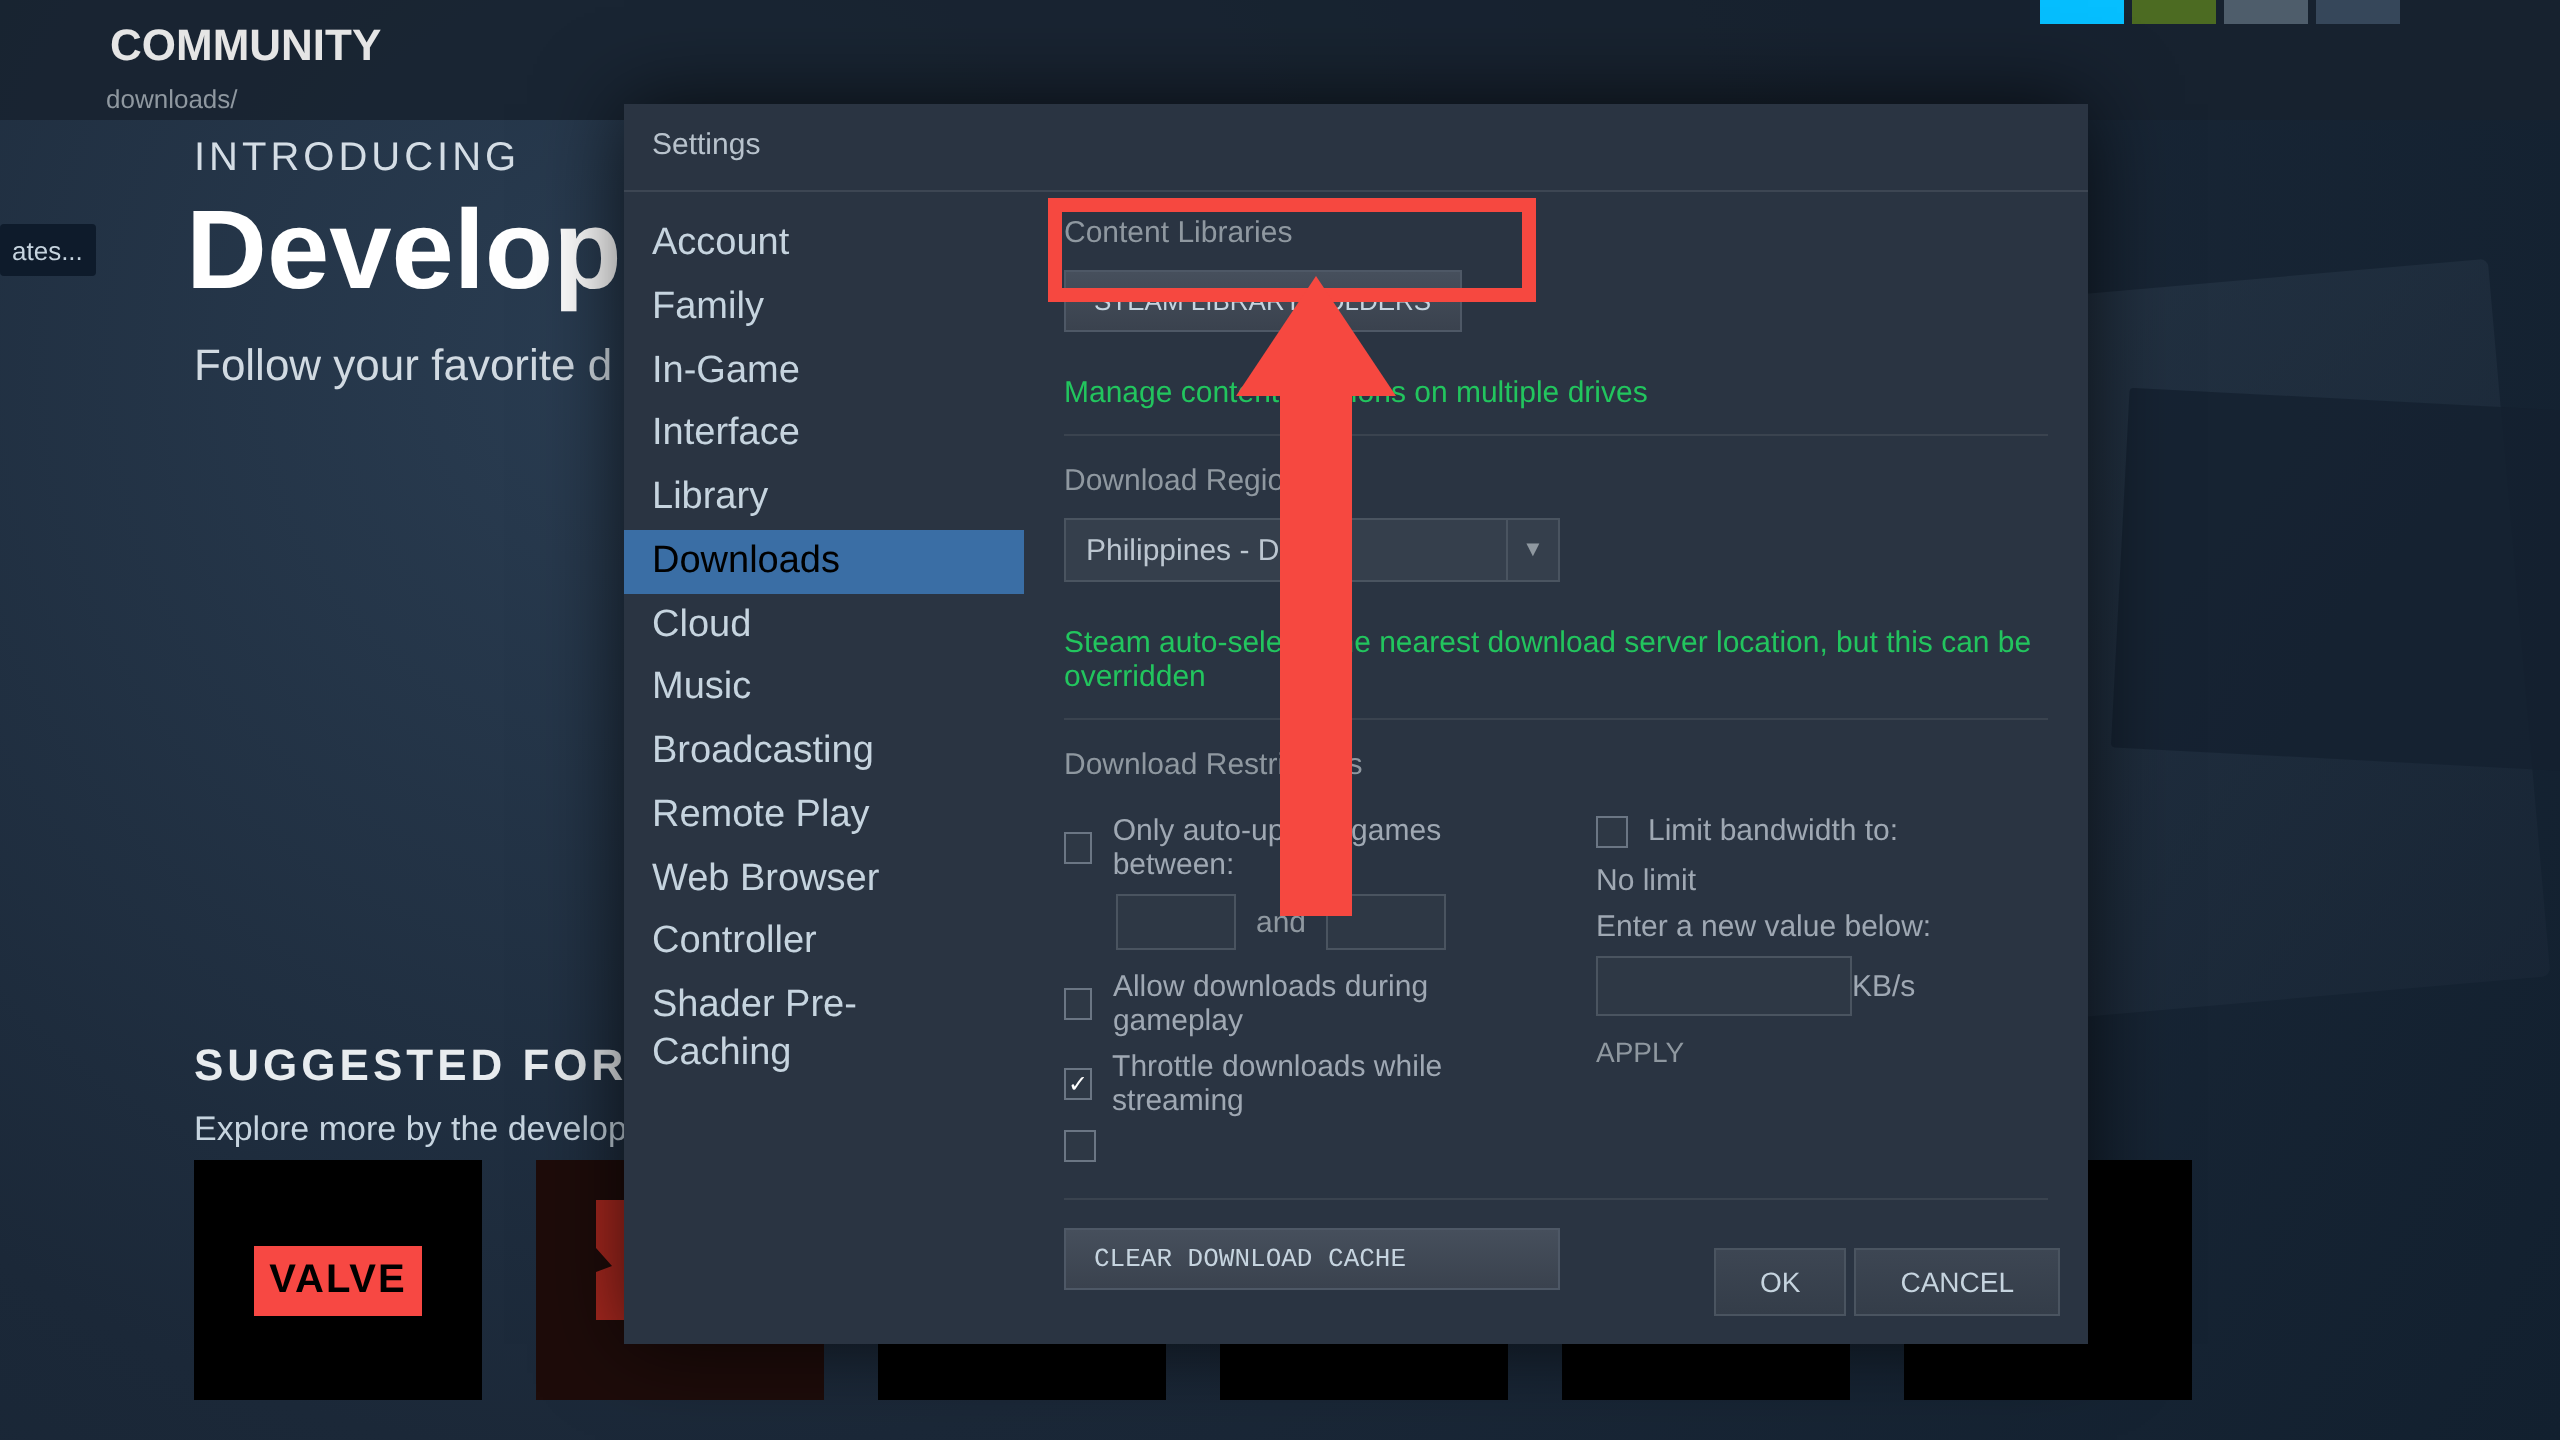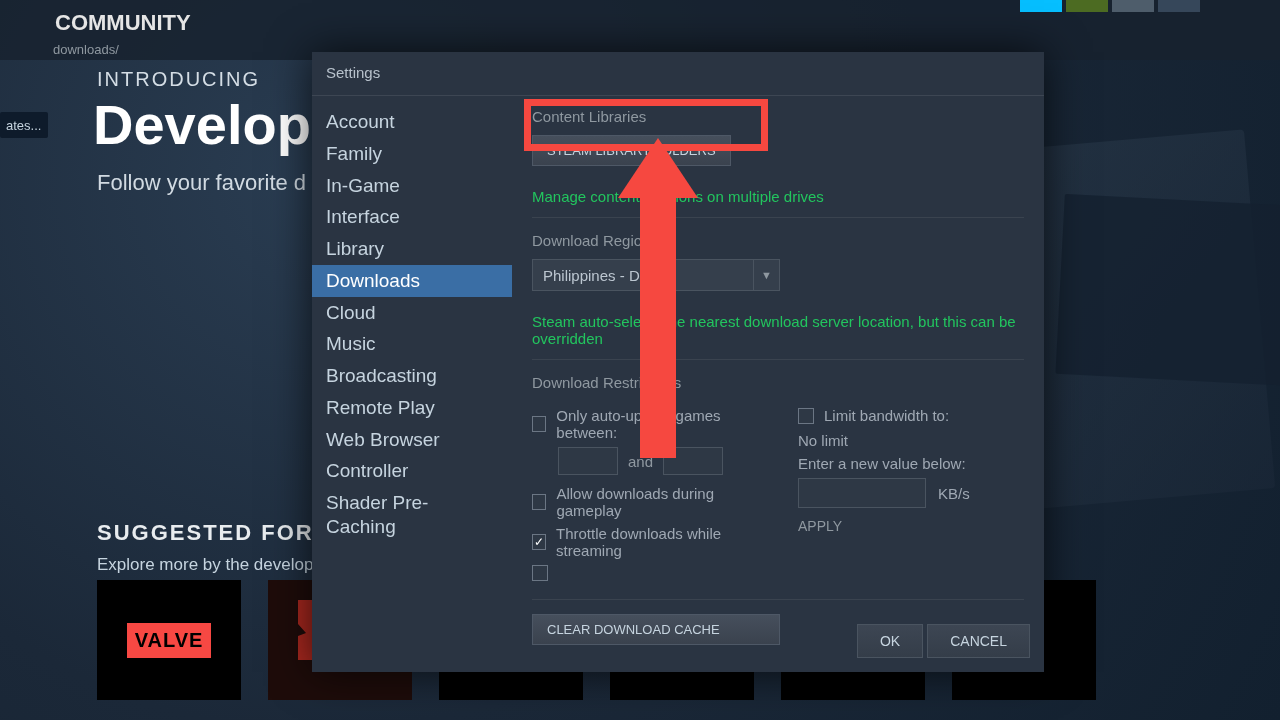--- a/index.html
+++ b/index.html
@@ -28,21 +28,21 @@
 .paradox-text { color:#fff; font-size:16px; font-weight:700; letter-spacing:1px; }
 .rightshot { position:absolute; top:140px; right:20px; width:260px; height:360px; background:linear-gradient(135deg,#2a3a4b 0%,#1b2838 100%); opacity:0.6; border-radius:4px; transform:rotate(-5deg); }
 .rightshot2 { position:absolute; top:200px; right:-20px; width:240px; height:180px; background:#14212f; opacity:0.8; border-radius:2px; transform:rotate(3deg); }
 
 
 .settings { position:absolute; top:52px; left:312px; width:732px; height:620px; background:#2a3442; box-shadow:0 0 40px rgba(0,0,0,0.7); }
 .settings-header { padding:12px 14px 14px; font-size:15px; color:#b8c2cc; border-bottom:1px solid #3d4653; }
 .settings-body { display:flex; height:552px; }
 .sidebar { width:200px; background:#2a3442; padding:10px 0; }
 .sidebar-item { padding:4px 14px; font-size:19px; color:#c6d4df; cursor:pointer; line-height:1.25; }
-.sidebar-item.active { background:#3a6ea5; color:#ffffff; }
+.sidebar-item.active { background:#3a6ea5; color:#000000; }
 .content { flex:1; padding:12px 20px 6px; font-size:15px; color:#9fa8b3; overflow:hidden; }
 .section-label { font-size:15px; color:#8f98a0; margin-bottom:10px; }
 .btn { display:inline-block; background:linear-gradient(to bottom,#464f5c,#3a424e); border:1px solid #4e5866; color:#c6d4df; font-size:13px; padding:7px 14px; cursor:pointer; }
 .helptext { font-size:15px; color:#22c55e; margin:22px 0 0; }
 .divider { border:none; border-top:1px solid #3a434f; margin:12px 0 14px; }
 .dropdown { display:inline-flex; align-items:center; background:#353f4c; border:1px solid #4a5460; height:32px; width:248px; }
 .dropdown-text { flex:1; padding:0 10px; font-size:15px; color:#bcc6d0; }
 .dropdown-arrow { width:26px; height:30px; border-left:1px solid #4a5460; display:flex; align-items:center; justify-content:center; font-size:11px; color:#8f98a0; }
 .row { display:flex; gap:40px; }
 .col { flex:1; }
@@ -158,30 +158,30 @@
             <div class="cbx"></div>
           </div>
         </div>
         <div class="col">
           <div class="cbx-row">
             <div class="cbx"></div>
             <span>Limit bandwidth to:</span>
           </div>
           <div style="margin:8px 0 6px;">No limit</div>
           <div>Enter a new value below:</div>
-          <div style="display:flex;gap:12px;align-items:center;margin-top:6px;">
+          <div style="display:flex;gap:0;align-items:center;margin-top:6px;">
             <div class="speed-input"></div>
             <span>KB/s</span>
           </div>
           <div class="apply">APPLY</div>
         </div>
       </div>
       <hr class="divider">
 
-      <div class="btn" style="width:248px;">CLEAR DOWNLOAD CACHE</div>
+      <div class="btn" style="width:248px;font-family:Liberation Mono, monospace;">CLEAR DOWNLOAD CACHE</div>
       
     </div>
   </div>
   <div class="settings-footer">
     <div class="footer-btn">OK</div>
     <div class="footer-btn">CANCEL</div>
   </div>
 </div>
 
 <div class="annot-box"></div>

